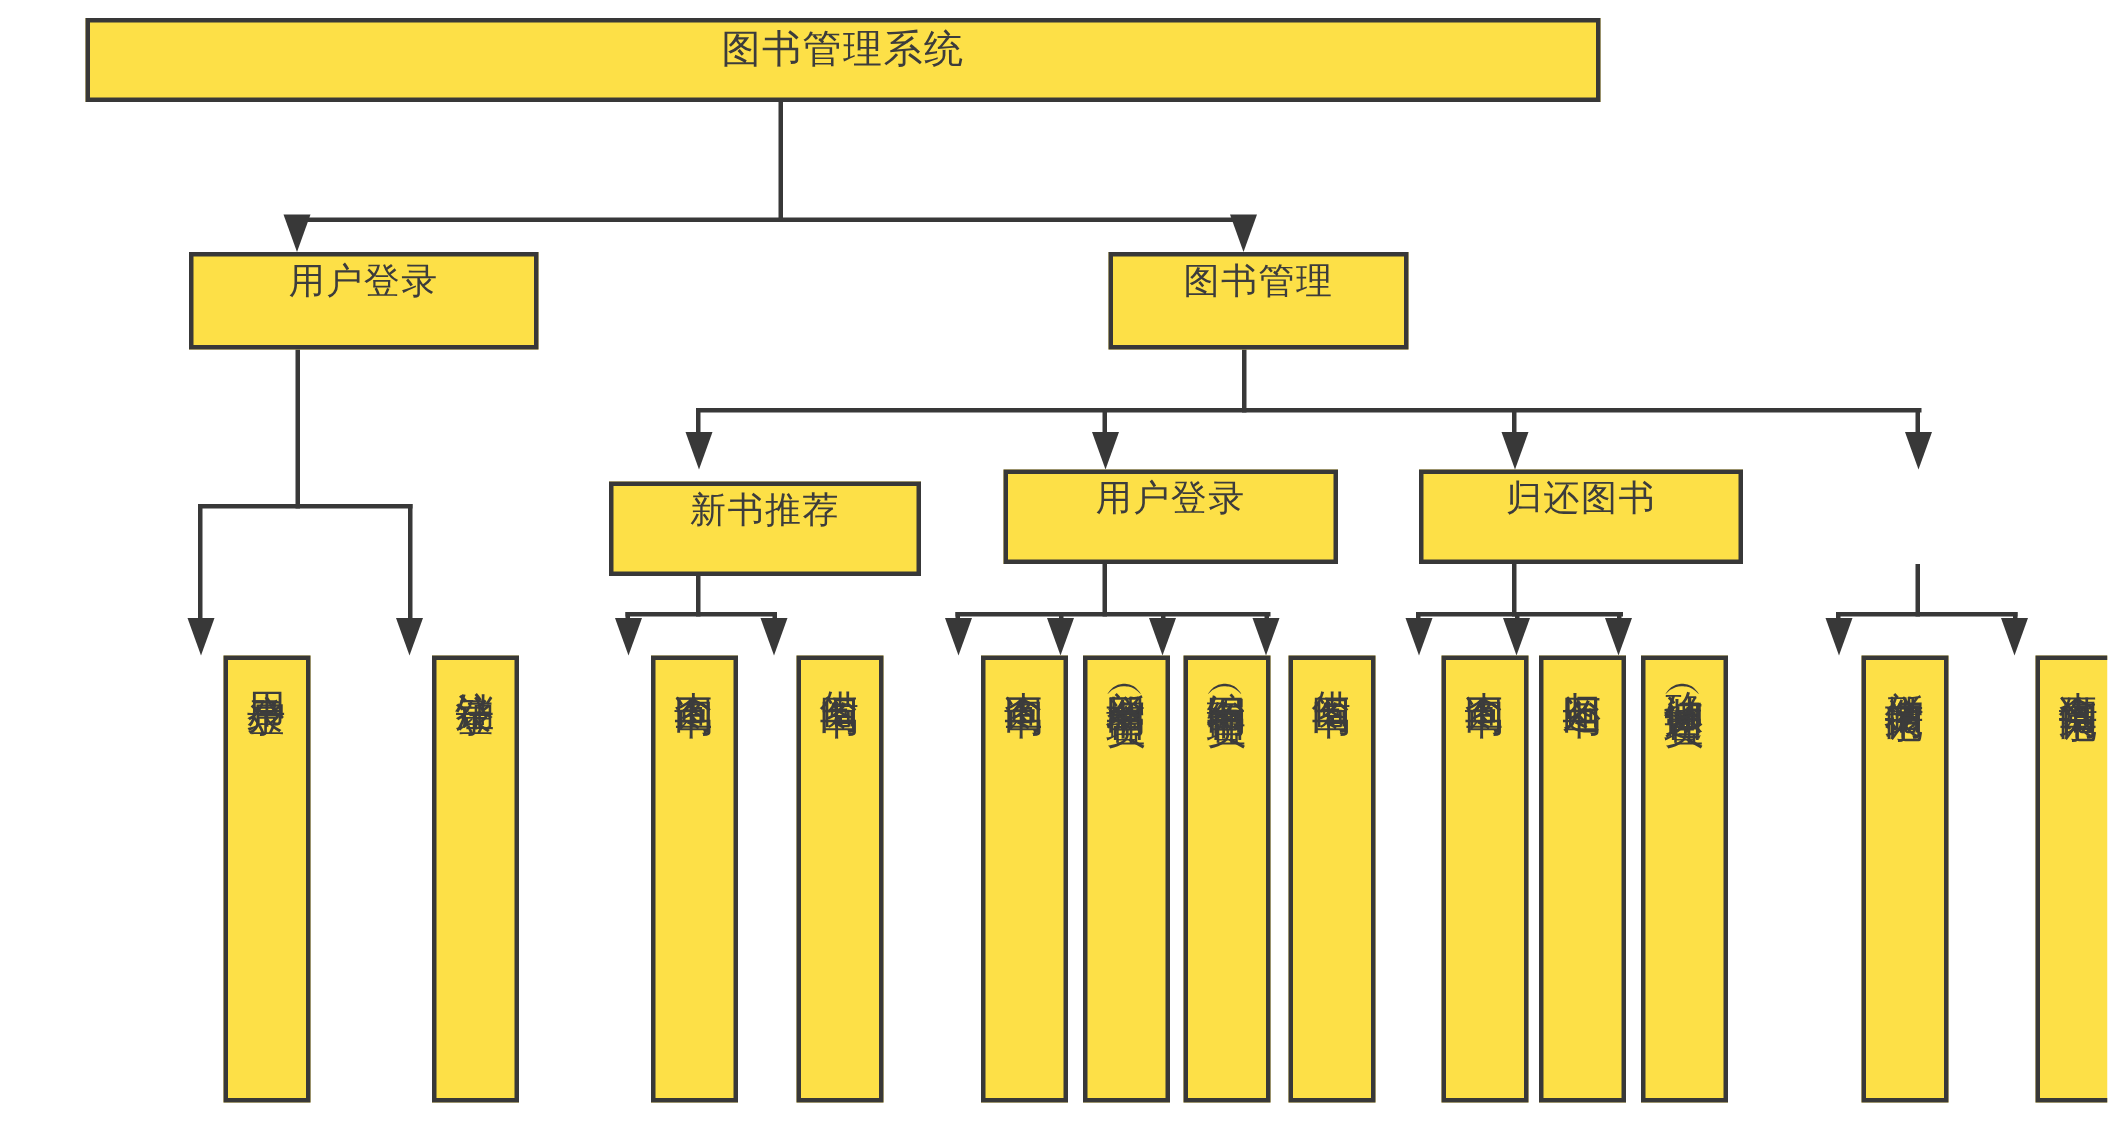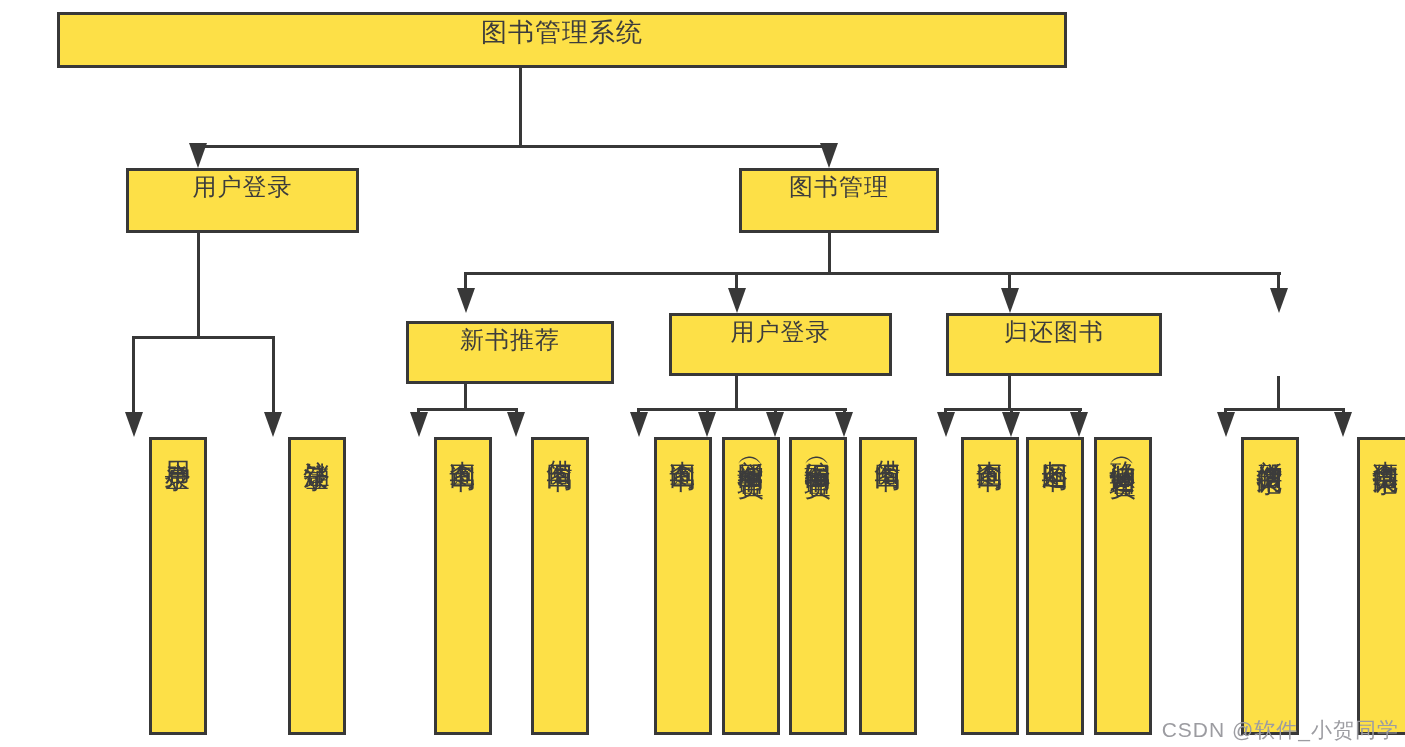--- a/index.html
+++ b/index.html
@@ -176,14 +176,13 @@
     <span>确认归还（管理员）</span>
   </div>
 
   <div class="node v" style="left:1197px;top:437px;width:58px;height:298px">
     <span>新增借阅记录</span>
   </div>
   <div class="node v" style="left:1313px;top:437px;width:58px;height:298px">
     <span>查询借阅记录</span>
   </div>
 
-  <div class="watermark">CSDN @软件_小贺同学</div>
 </div>
 
 </body></html>

